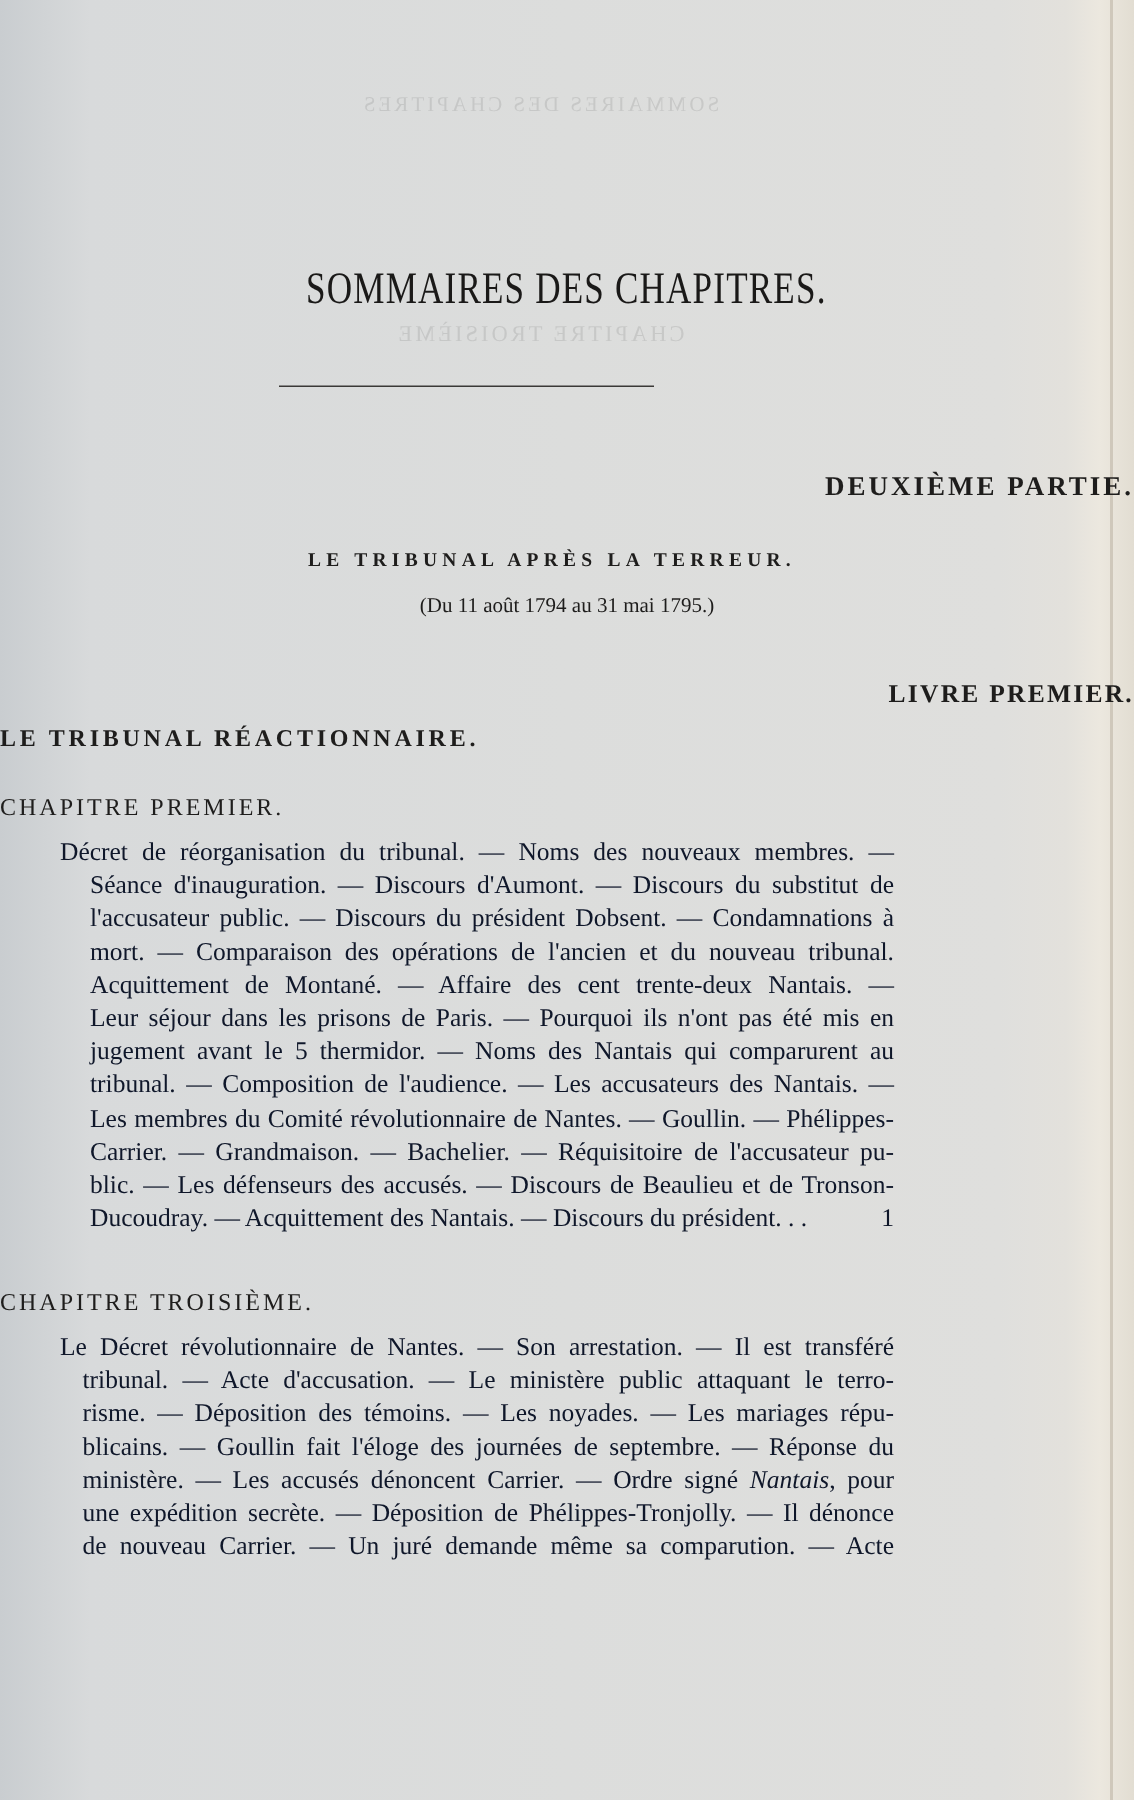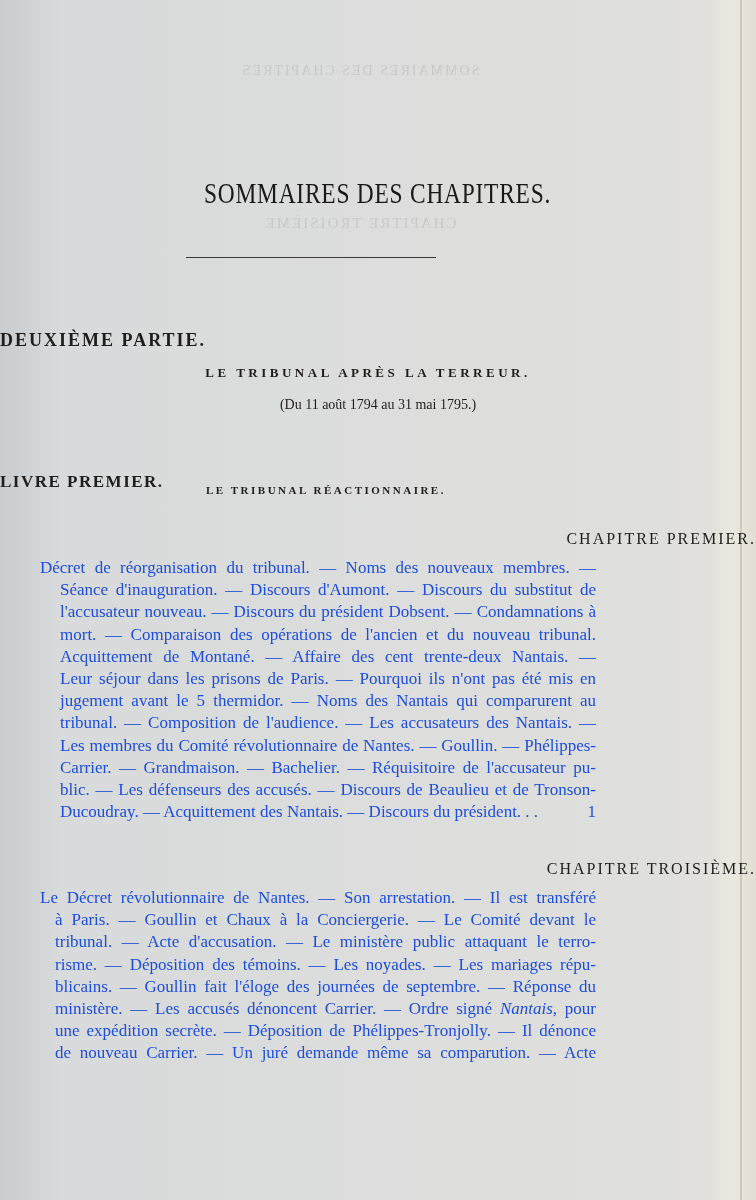--- a/index.html
+++ b/index.html
@@ -58,24 +58,24 @@
     .rule {
       position: absolute;
       top: 257px;
       left: 186px;
       width: 250px;
       height: 1px;
       background: #3a3937;
     }
     .partie {
       position: absolute;
-      top: 330px;
-      left: 0;
-      width: 756px;
-      text-align: left;
+      top: 314px;
+      left: 0;
+      width: 756px;
+      text-align: right;
       font-family: "Liberation Serif", serif;
       font-weight: bold;
       font-size: 18px;
       letter-spacing: 2px;
     }
     .partie-sub {
       position: absolute;
       top: 365px;
       left: 0;
       width: 736px;
@@ -89,55 +89,55 @@
       position: absolute;
       top: 397px;
       left: 0;
       width: 756px;
       text-align: center;
       font-family: "Liberation Serif", serif;
       font-size: 14px;
     }
     .livre {
       position: absolute;
-      top: 472px;
-      left: 0;
-      width: 756px;
-      text-align: left;
+      top: 453px;
+      left: 0;
+      width: 756px;
+      text-align: right;
       font-family: "Liberation Serif", serif;
       font-weight: bold;
       font-size: 17px;
       letter-spacing: 1.5px;
     }
     .livre-sub {
       position: absolute;
       top: 484px;
       left: 0;
       width: 652px;
-      text-align: center;
-      font-family: "Liberation Serif", serif;
-      font-weight: bold;
-      font-size: 11px;
+      text-align: left;
+      font-family: "Liberation Serif", serif;
+      font-weight: bold;
+      font-size: 16px;
       letter-spacing: 2.5px;
     }
     .chap-title {
       position: absolute;
       left: 0;
       width: 756px;
-      text-align: right;
+      text-align: left;
       font-family: "Liberation Serif", serif;
       font-size: 16px;
       letter-spacing: 2px;
     }
     .para {
       position: absolute;
       font-family: "Liberation Serif", serif;
       font-size: 17px;
       line-height: 22.2px;
-      color: #1d4ed8;
+      color: #0f172a;
     }
     .para .line {
       display: block;
       white-space: nowrap;
       text-align: justify;
       text-align-last: justify;
     }
     .para .line.last {
       text-align-last: left;
     }
@@ -171,40 +171,39 @@
   <div class="dates">(Du 11 août 1794 au 31 mai 1795.)</div>
 
   <div class="livre">LIVRE PREMIER.</div>
   <div class="livre-sub">LE TRIBUNAL RÉACTIONNAIRE.</div>
 
   <div class="chap-title" style="top:530px;">CHAPITRE PREMIER.</div>
 
   <div class="para" style="top:557px; left:60px; width:536px;">
     <span class="line first" style="margin-left:-20px;">Décret de réorganisation du tribunal. — Noms des nouveaux membres. —</span>
     <span class="line">Séance d'inauguration. — Discours d'Aumont. — Discours du substitut de</span>
-    <span class="line">l'accusateur nouveau. — Discours du président Dobsent. — Condamnations à</span>
+    <span class="line">l'accusateur public. — Discours du président Dobsent. — Condamnations à</span>
     <span class="line">mort. — Comparaison des opérations de l'ancien et du nouveau tribunal.</span>
     <span class="line">Acquittement de Montané. — Affaire des cent trente-deux Nantais. —</span>
     <span class="line">Leur séjour dans les prisons de Paris. — Pourquoi ils n'ont pas été mis en</span>
     <span class="line">jugement avant le 5 thermidor. — Noms des Nantais qui comparurent au</span>
     <span class="line">tribunal. — Composition de l'audience. — Les accusateurs des Nantais. —</span>
     <span class="line">Les membres du Comité révolutionnaire de Nantes. — Goullin. — Phélippes-</span>
     <span class="line">Carrier. — Grandmaison. — Bachelier. — Réquisitoire de l'accusateur pu-</span>
     <span class="line">blic. — Les défenseurs des accusés. — Discours de Beaulieu et de Tronson-</span>
     <span class="line last" style="text-align-last:auto;">
       <span>Ducoudray. — Acquittement des Nantais. — Discours du président. . .</span>
       <span class="page-num">1</span>
     </span>
   </div>
 
   <div class="chap-title" style="top:860px;">CHAPITRE TROISIÈME.</div>
 
   <div class="para" style="top:887px; left:55px; width:541px;">
     <span class="line" style="margin-left:-15px;">Le Décret révolutionnaire de Nantes. — Son arrestation. — Il est transféré</span>
-    <span class="line">à Paris. — Goullin et Chaux à la Conciergerie. — Le Comité devant le</span>
     <span class="line">tribunal. — Acte d'accusation. — Le ministère public attaquant le terro-</span>
     <span class="line">risme. — Déposition des témoins. — Les noyades. — Les mariages répu-</span>
     <span class="line">blicains. — Goullin fait l'éloge des journées de septembre. — Réponse du</span>
     <span class="line" style="text-align-last:justify;">
       <span>ministère. — Les accusés dénoncent Carrier. — Ordre signé </span><em>Nantais</em><span>, pour</span>
     </span>
     <span class="line">une expédition secrète. — Déposition de Phélippes-Tronjolly. — Il dénonce</span>
     <span class="line">de nouveau Carrier. — Un juré demande même sa comparution. — Acte</span>
   </div>
 

